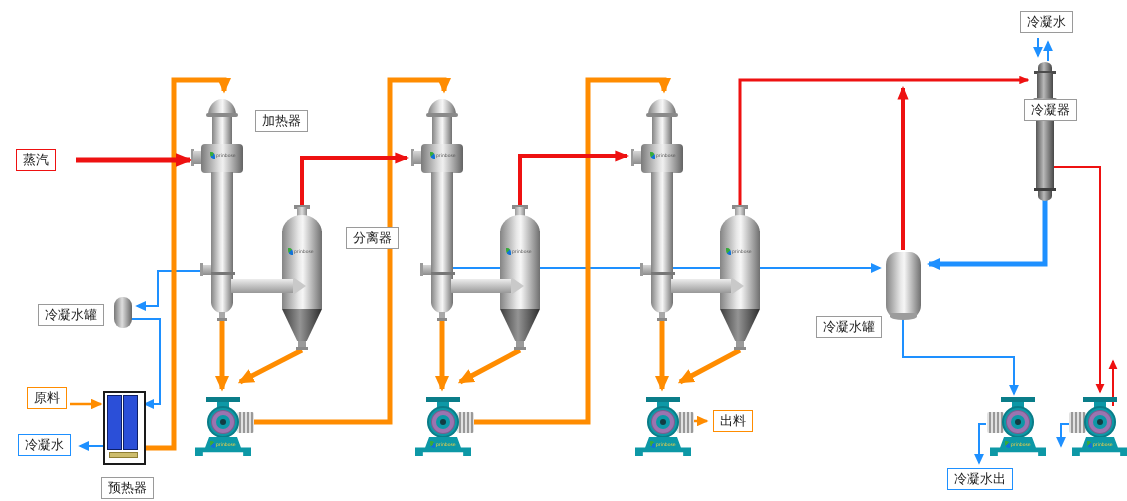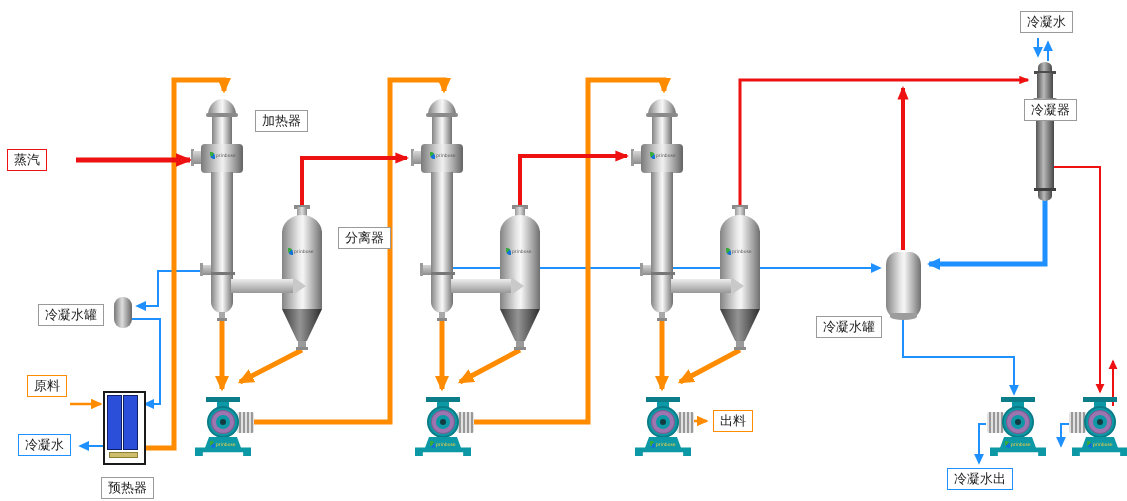--- a/index.html
+++ b/index.html
@@ -355,25 +355,25 @@
     <div class="p cd-bulge"></div>
     <div class="p cd-body"></div>
     <div class="p cd-bfl"></div>
     <div class="p cd-bdome"></div>
 
     <div class="p tank-r"></div>
     <div class="p tank-r-rim"></div>
     <div class="p tank-l"></div>
   </div>
 
-  <div class="lbl red" style="left:7px;top:149px">蒸汽</div>
+  <div class="lbl red" style="left:16px;top:149px">蒸汽</div>
   <div class="lbl" style="left:255px;top:110px">加热器</div>
-  <div class="lbl" style="left:338px;top:227px">分离器</div>
+  <div class="lbl" style="left:346px;top:227px">分离器</div>
   <div class="lbl" style="left:38px;top:304px">冷凝水罐</div>
-  <div class="lbl orange" style="left:27px;top:375px">原料</div>
+  <div class="lbl orange" style="left:27px;top:387px">原料</div>
   <div class="lbl blue" style="left:18px;top:434px">冷凝水</div>
   <div class="lbl" style="left:101px;top:477px">预热器</div>
   <div class="lbl orange" style="left:713px;top:410px">出料</div>
   <div class="lbl" style="left:816px;top:316px">冷凝水罐</div>
   <div class="lbl" style="left:1020px;top:11px">冷凝水</div>
   <div class="lbl" style="left:1024px;top:99px">冷凝器</div>
   <div class="lbl blue" style="left:947px;top:468px">冷凝水出</div>
 
 </div>
 

